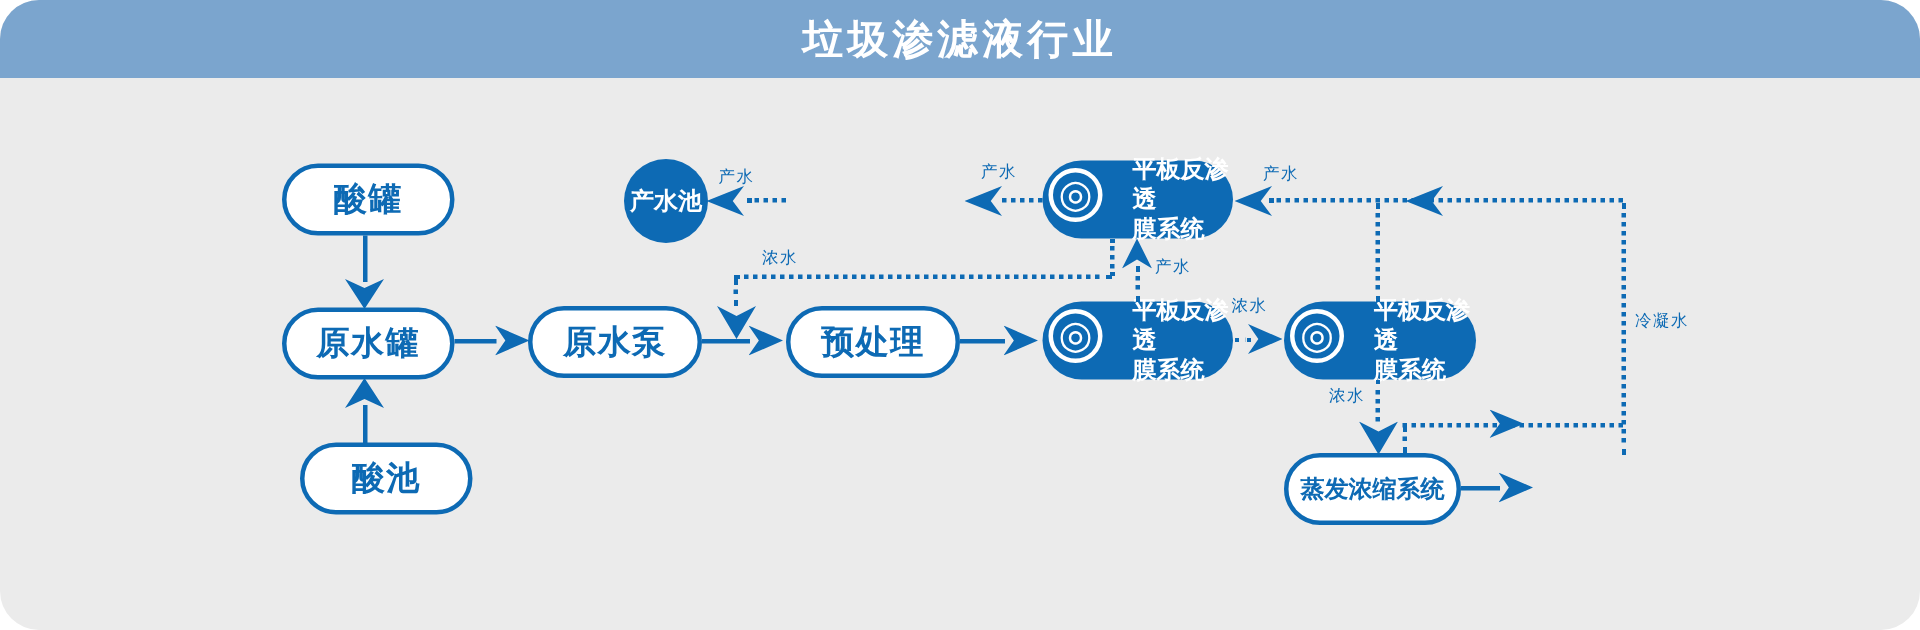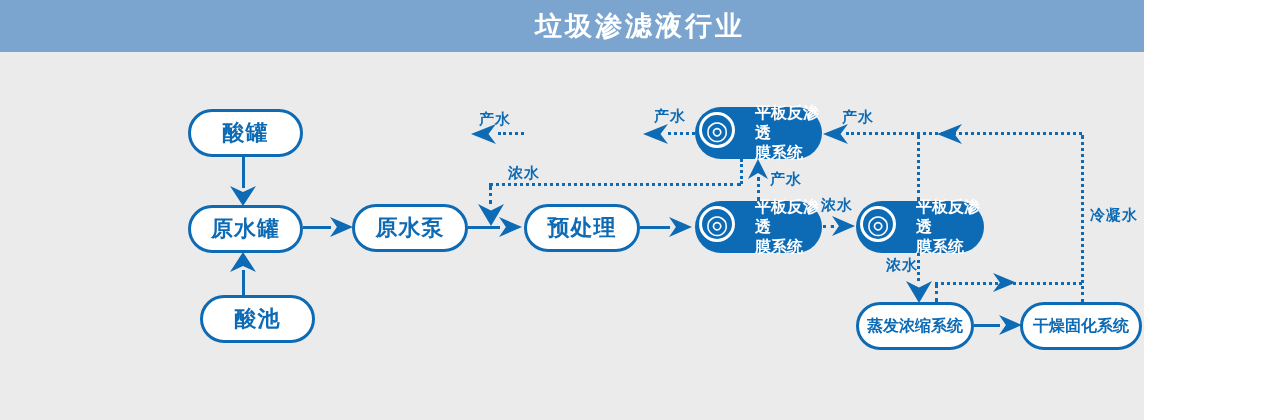--- a/index.html
+++ b/index.html
@@ -3,21 +3,21 @@
 <meta charset="utf-8">
 <style>
   :root{
     --blue:#0d6ab4;
     --banner:#7ba5ce;
     --bg:#ebebeb;
   }
   *{box-sizing:border-box;}
   html,body{margin:0;padding:0;}
   body{font-family:"DejaVu Sans","Liberation Sans",sans-serif;background:#fff;}
-  .stage{position:relative;width:1144px;height:420px;background:var(--bg);overflow:hidden;}
+  .stage{position:relative;width:1280px;height:420px;background:var(--bg);overflow:hidden;border-radius:26px;}
 
   .banner{position:absolute;left:0;top:0;width:1280px;height:52px;background:var(--banner);
           display:flex;align-items:center;justify-content:center;}
   .banner-title{color:#fff;font-size:27px;font-weight:bold;letter-spacing:3px;}
 
   .pill{position:absolute;background:#fff;border:3px solid var(--blue);border-radius:26px;
         display:flex;align-items:center;justify-content:center;
         color:var(--blue);font-weight:bold;font-size:22px;letter-spacing:1px;}
   .pill.small-text{font-size:16px;letter-spacing:0;}
 
@@ -36,21 +36,21 @@
   .sl-v{position:absolute;width:3px;background:var(--blue);}
   .dt-h{position:absolute;height:0;border-top:3px dotted var(--blue);}
   .dt-v{position:absolute;width:0;border-left:3px dotted var(--blue);}
 
   .cv{position:absolute;background:var(--blue);}
   .cv-l{clip-path:polygon(0 50%,100% 0,70% 50%,100% 100%);}
   .cv-r{clip-path:polygon(100% 50%,0 0,30% 50%,0 100%);}
   .cv-u{clip-path:polygon(50% 0,100% 100%,50% 70%,0 100%);}
   .cv-d{clip-path:polygon(50% 100%,100% 0,50% 30%,0 0);}
 
-  .flow-label{position:absolute;color:var(--blue);font-weight:bold;font-size:15px;letter-spacing:1px;}
+  .flow-label{position:absolute;color:var(--blue);font-weight:normal;font-size:11px;letter-spacing:1px;}
 </style>
 </head>
 <body>
 
 <div class="stage">
 
   <div class="banner">
     <span class="banner-title">垃圾渗滤液行业</span>
   </div>
 
@@ -63,20 +63,23 @@
   <div class="pill" style="left:200px;top:295px;width:115px;height:48px;align-items:center;">
     <span>酸池</span>
   </div>
   <div class="pill" style="left:352px;top:204px;width:116px;height:48px;">
     <span>原水泵</span>
   </div>
   <div class="pill" style="left:524px;top:204px;width:116px;height:48px;">
     <span>预处理</span>
   </div>
 
+  <div class="circle-node" style="left:416px;top:106px;width:56px;height:56px;">
+    <span>产水池</span>
+  </div>
 
   <div class="pill-filled" style="left:695px;top:107px;width:127px;height:52px;">
     <span class="ro-disc">
       <span class="ro-glyph">◎</span>
     </span>
     <span class="ro-text">
       <span>平板反渗透</span><br>
       <span>膜系统</span>
     </span>
   </div>
@@ -94,23 +97,20 @@
       <span class="ro-glyph">◎</span>
     </span>
     <span class="ro-text">
       <span>平板反渗透</span><br>
       <span>膜系统</span>
     </span>
   </div>
 
   <div class="pill small-text" style="left:856px;top:302px;width:118px;height:48px;align-items:center;">
     <span>蒸发浓缩系统</span>
-  </div>
-  <div class="pill small-text" style="left:1020px;top:302px;width:122px;height:48px;">
-    <span>干燥固化系统</span>
   </div>
 
   <div class="sl-v" style="left:242px;top:157px;height:31px;"></div>
   <div class="cv cv-d" style="left:230px;top:186px;width:26px;height:20px;"></div>
 
   <div class="sl-v" style="left:242px;top:270px;height:26px;"></div>
   <div class="cv cv-u" style="left:230px;top:252px;width:26px;height:20px;"></div>
 
   <div class="sl-h" style="left:303px;top:226px;width:28px;"></div>
   <div class="cv cv-r" style="left:330px;top:217px;width:23px;height:20px;"></div>

